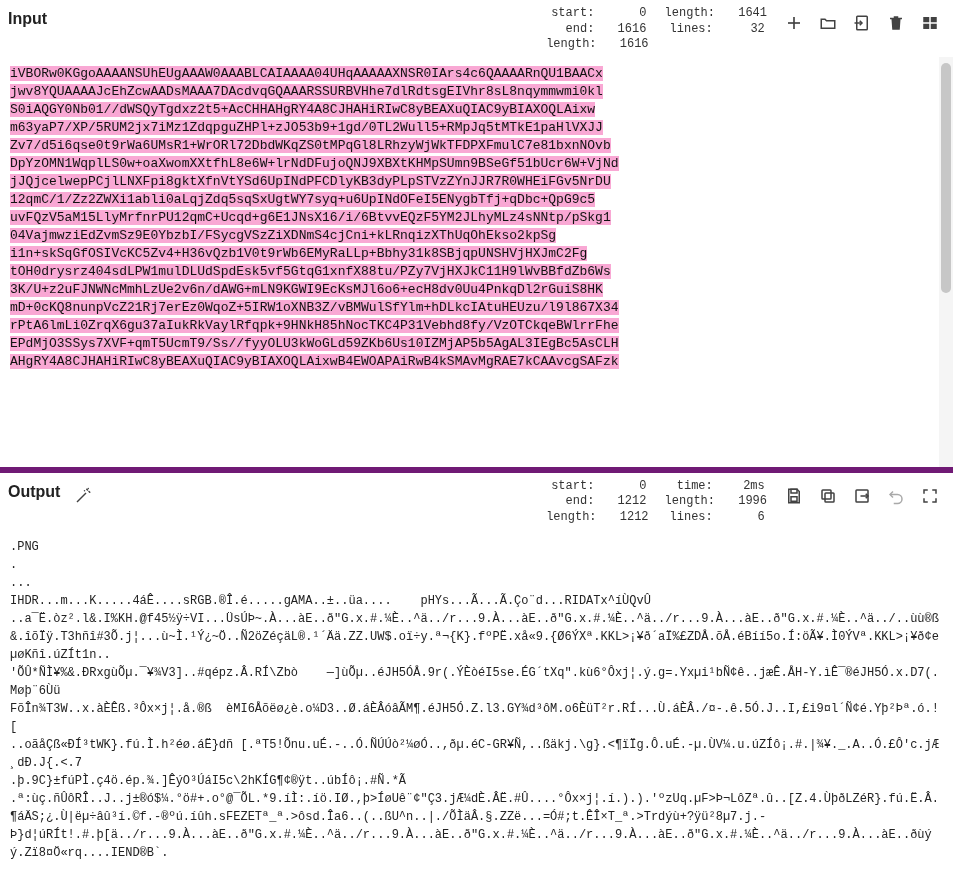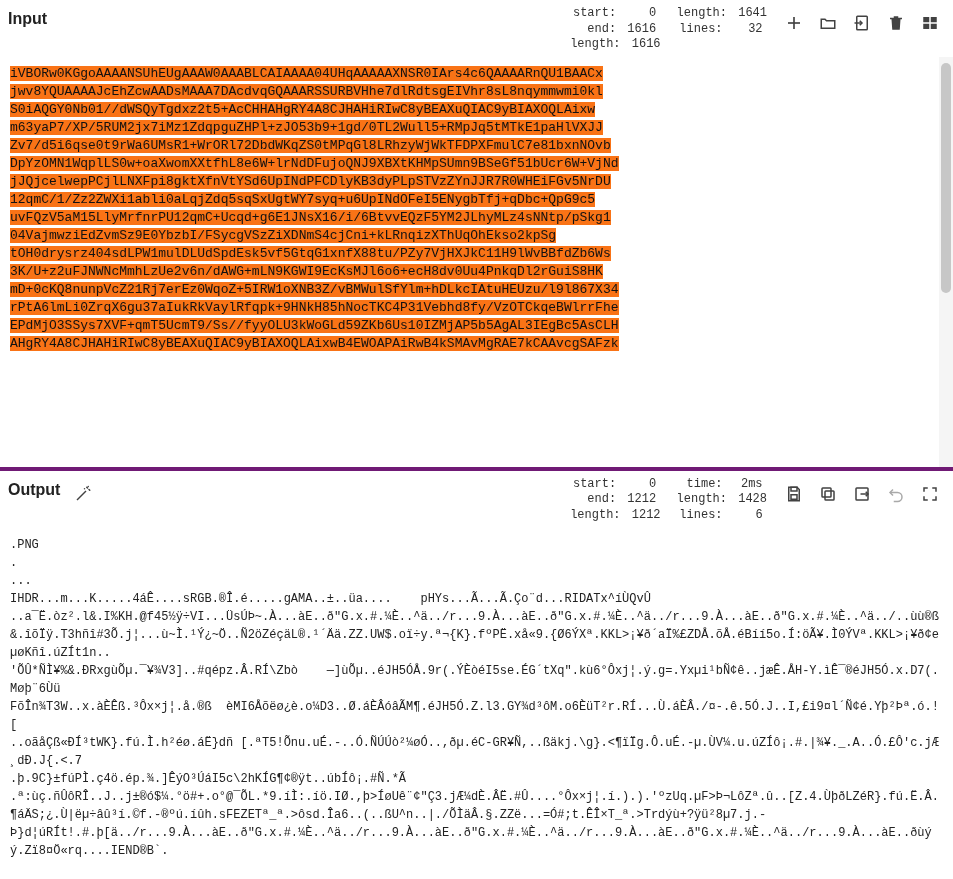--- a/index.html
+++ b/index.html
@@ -8,21 +8,21 @@
   font-size: 14px;
   color: #333;
   background: #fff;
   width: 953px;
   height: 879px;
   overflow: hidden;
 }
 .panel {
   display: flex;
   flex-direction: column;
-  border-bottom: 4px solid #701a75;
+  border-bottom: 6px solid #701a75;
 }
 .titlebar {
   display: flex;
   align-items: flex-start;
   padding: 4px 8px;
   background: #fff;
   min-height: 44px;
 }
 .titlebar .title {
   font-weight: 700;
@@ -46,21 +46,22 @@
   padding-top: 2px;
 }
 .stats-col {
   display: flex;
   flex-direction: column;
   gap: 0px;
   line-height: 1.3;
 }
 .stats-col .row {
   display: flex;
-  gap: 4px;
+  gap: 16px;
+  justify-content: center;
 }
 .stats-col .lbl {
   text-align: right;
   min-width: 46px;
 }
 .stats-col .val {
   text-align: right;
   min-width: 36px;
 }
 .toolbar {
@@ -95,21 +96,21 @@
   height: 360px;
 }
 .hl-line {
   font-family: Consolas, "Courier New", monospace;
   font-size: 13px;
   line-height: 18px;
   white-space: pre;
   width: fit-content;
 }
 .hl {
-  background: #f97316;
+  background: #f9a8d4;
   color: #111;
 }
 .out-text {
   font-family: Consolas, "Courier New", monospace;
   font-size: 12px;
   line-height: 18px;
   white-space: pre-wrap;
   word-break: break-all;
   color: #222;
 }
@@ -213,20 +214,21 @@
         <div class="hl-line"><span class="hl">iVBORw0KGgoAAAANSUhEUgAAAW0AAABLCAIAAAA04UHqAAAAAXNSR0IArs4c6QAAAARnQU1BAACx</span></div>
         <div class="hl-line"><span class="hl">jwv8YQUAAAAJcEhZcwAADsMAAA7DAcdvqGQAAARSSURBVHhe7dlRdtsgEIVhr8sL8nqymmwmi0kl</span></div>
         <div class="hl-line"><span class="hl">S0iAQGY0Nb01//dWSQyTgdxz2t5+AcCHHAHgRY4A8CJHAHiRIwC8yBEAXuQIAC9yBIAXOQLAixw</span></div>
         <div class="hl-line"><span class="hl">m63yaP7/XP/5RUM2jx7iMz1ZdqpguZHPl+zJO53b9+1gd/0TL2Wull5+RMpJq5tMTkE1paHlVXJJ</span></div>
         <div class="hl-line"><span class="hl">Zv7/d5i6qse0t9rWa6UMsR1+WrORl72DbdWKqZS0tMPqGl8LRhzyWjWkTFDPXFmulC7e81bxnNOvb</span></div>
         <div class="hl-line"><span class="hl">DpYzOMN1WqplLS0w+oaXwomXXtfhL8e6W+lrNdDFujoQNJ9XBXtKHMpSUmn9BSeGf51bUcr6W+VjNd</span></div>
         <div class="hl-line"><span class="hl">jJQjcelwepPCjlLNXFpi8gktXfnVtYSd6UpINdPFCDlyKB3dyPLpSTVzZYnJJR7R0WHEiFGv5NrDU</span></div>
         <div class="hl-line"><span class="hl">12qmC/1/Zz2ZWXi1abli0aLqjZdq5sqSxUgtWY7syq+u6UpINdOFeI5ENygbTfj+qDbc+QpG9c5</span></div>
         <div class="hl-line"><span class="hl">uvFQzV5aM15LlyMrfnrPU12qmC+Ucqd+g6E1JNsX16/i/6BtvvEQzF5YM2JLhyMLz4sNNtp/pSkg1</span></div>
         <div class="hl-line"><span class="hl">04VajmwziEdZvmSz9E0YbzbI/FSycgVSzZiXDNmS4cjCni+kLRnqizXThUqOhEkso2kpSg</span></div>
+        <div class="hl-line"><span class="hl">i1n+skSqGfOSIVcKC5Zv4+H36vQzb1V0t9rWb6EMyRaLLp+Bbhy31k8SBjqpUNSHVjHXJmC2Fg</span></div>
         <div class="hl-line"><span class="hl">tOH0drysrz404sdLPW1mulDLUdSpdEsk5vf5GtqG1xnfX88tu/PZy7VjHXJkC11H9lWvBBfdZb6Ws</span></div>
         <div class="hl-line"><span class="hl">3K/U+z2uFJNWNcMmhLzUe2v6n/dAWG+mLN9KGWI9EcKsMJl6o6+ecH8dv0Uu4PnkqDl2rGuiS8HK</span></div>
         <div class="hl-line"><span class="hl">mD+0cKQ8nunpVcZ21Rj7erEz0WqoZ+5IRW1oXNB3Z/vBMWulSfYlm+hDLkcIAtuHEUzu/l9l867X34</span></div>
         <div class="hl-line"><span class="hl">rPtA6lmLi0ZrqX6gu37aIukRkVaylRfqpk+9HNkH85hNocTKC4P31Vebhd8fy/VzOTCkqeBWlrrFhe</span></div>
         <div class="hl-line"><span class="hl">EPdMjO3SSys7XVF+qmT5UcmT9/Ss//fyyOLU3kWoGLd59ZKb6Us10IZMjAP5b5AgAL3IEgBc5AsCLH</span></div>
         <div class="hl-line"><span class="hl">AHgRY4A8CJHAHiRIwC8yBEAXuQIAC9yBIAXOQLAixwB4EWOAPAiRwB4kSMAvMgRAE7kCAAvcgSAFzk</span></div>
       </div>
     <div class="scrollbar-v">
       <div class="thumb"></div>
     </div>
@@ -262,21 +264,21 @@
             <span class="val">1212</span>
           </div>
       </div>
       <div class="stats-col">
         <div class="row">
             <span class="lbl">time:</span>
             <span class="val">2ms</span>
           </div>
         <div class="row">
             <span class="lbl">length:</span>
-            <span class="val">1428</span>
+            <span class="val">1996</span>
           </div>
         <div class="row">
             <span class="lbl">lines:</span>
             <span class="val">6</span>
           </div>
       </div>
     </div>
     <div class="toolbar">
       <button class="iconbtn">
         <span>

